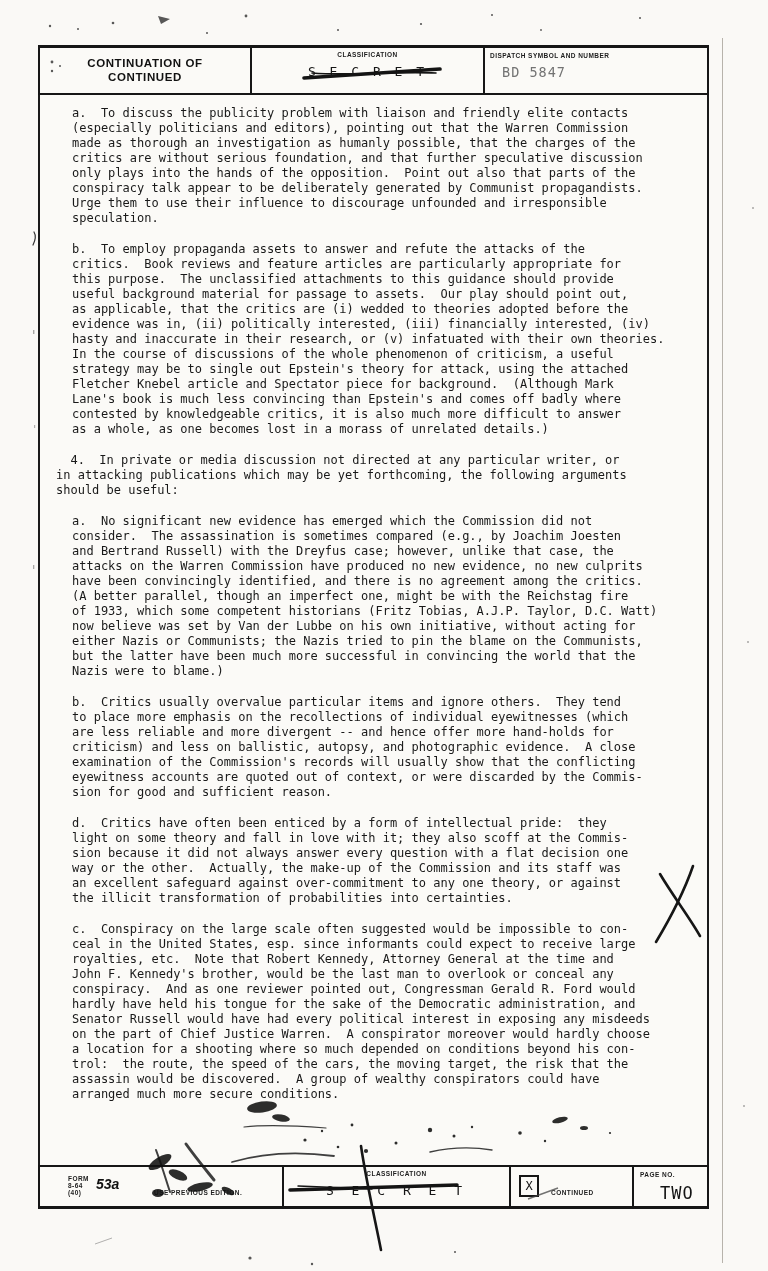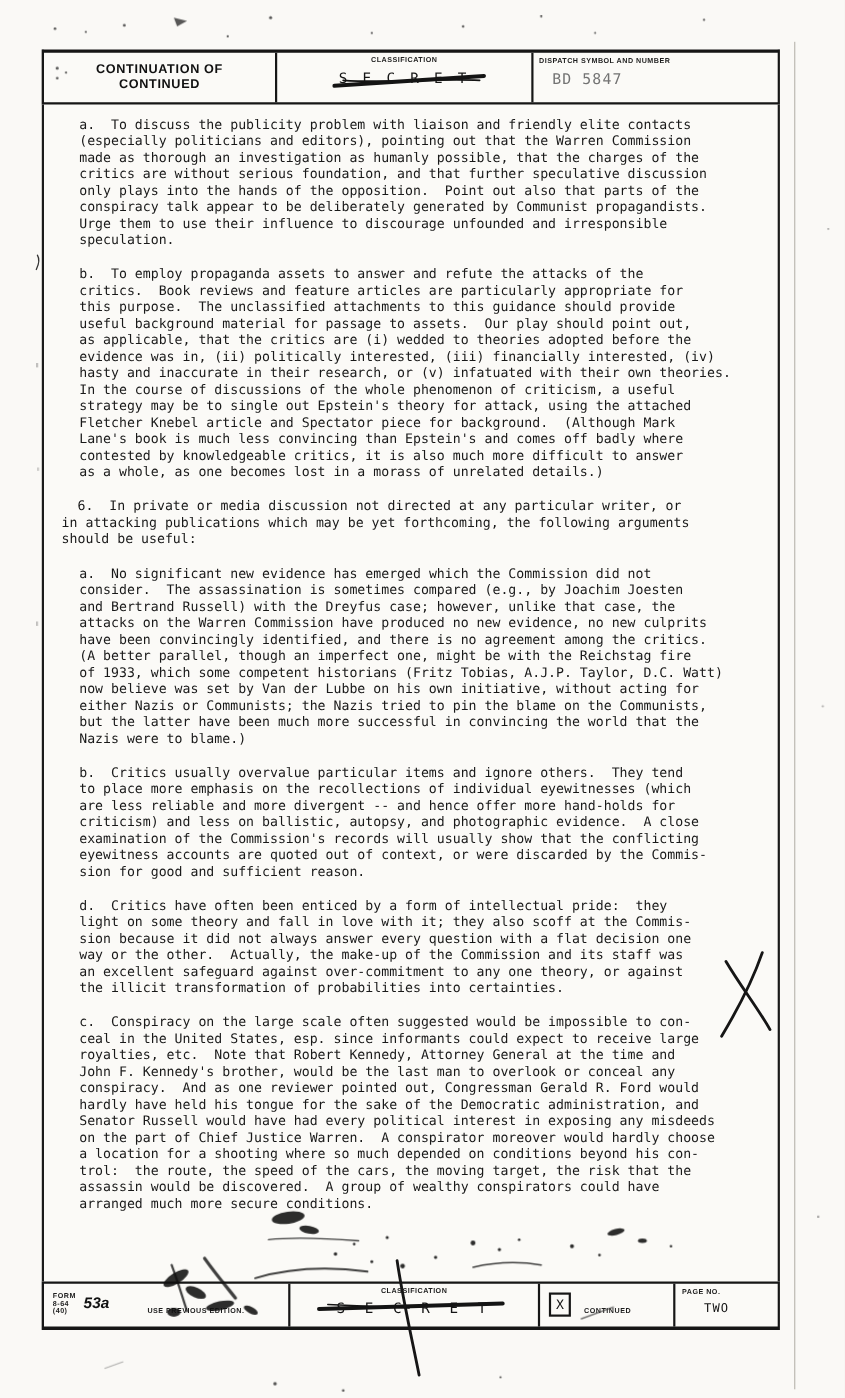--- a/index.html
+++ b/index.html
@@ -47,37 +47,37 @@
   }
   
   .bodytext{position:absolute;left:44px;top:106px;width:652px;margin-left:12px;}
   .para{
     white-space:pre-wrap;font-size:12px;line-height:15px;letter-spacing:0;
     margin:0 0 16px 0;color:#191919;
   }
   .indent{margin-left:16px;}
   .uline{text-underline-offset:2.5px;}
   
-  .fc1{width:224px;}
+  .fc1{width:224px;margin-left:20px;}
   .fc2{width:227px;text-align:center;}
   .fc3{width:123px;}
   .fc4{flex:1;}
   .form-block{position:absolute;left:8px;top:8px;line-height:7px;}
   .form-big{
     position:absolute;left:36px;top:9px;font-family:"Liberation Sans",sans-serif;
     font-weight:700;font-size:14px;color:#111;font-style:italic;
   }
   .use-prev{position:absolute;left:94px;top:22px;}
   .chk{
     position:absolute;left:8px;top:8px;width:20px;height:22px;border:2px solid #161616;
     box-sizing:border-box;text-align:center;font-size:12px;line-height:18px;color:#141414;
   }
   .continued{position:absolute;left:40px;top:22px;}
   .pageno-lbl{position:absolute;left:6px;top:4px;}
-  .pageno-val{position:absolute;left:26px;top:16px;font-size:11px;letter-spacing:1px;color:#141414;}
+  .pageno-val{position:absolute;left:26px;top:16px;font-size:17px;letter-spacing:1px;color:#141414;}
   svg.overlay{position:absolute;left:0;top:0;pointer-events:none;}
 </style>
 </head>
 <body>
 
 <div class="paper"></div>
 <div class="page-edge"></div>
 <div class="frame"></div>
 
 <div class="hbox">
@@ -110,21 +110,21 @@
 useful background material for passage to assets.  Our play should point out,
 as applicable, that the critics are (i) wedded to theories adopted before the
 evidence was in, (ii) politically interested, (iii) financially interested, (iv)
 hasty and inaccurate in their research, or (v) infatuated with their own theories.
 In the course of discussions of the whole phenomenon of criticism, a useful
 strategy may be to single out Epstein's theory for attack, using the attached
 Fletcher Knebel article and Spectator piece for background.  (Although Mark
 Lane's book is much less convincing than Epstein's and comes off badly where
 contested by knowledgeable critics, it is also much more difficult to answer
 as a whole, as one becomes lost in a morass of unrelated details.)</div>
-  <div class="para">  6.  In private or media discussion not directed at any particular writer, or
+  <div class="para">  4.  In private or media discussion not directed at any particular writer, or
 in attacking publications which may be yet forthcoming, the following arguments
 should be useful:</div>
   <div class="para indent"><span>a.  </span><span class="uline">No significant new evidence</span><span> has emerged which the Commission did not
 consider.  The assassination is sometimes compared (e.g., by Joachim Joesten
 and Bertrand Russell) with the Dreyfus case; however, unlike that case, the
 attacks on the Warren Commission have produced no new evidence, no new culprits
 have been convincingly identified, and there is no agreement among the critics.
 (A better parallel, though an imperfect one, might be with the Reichstag fire
 of 1933, which some competent historians (Fritz Tobias, A.J.P. Taylor, D.C. Watt)
 now believe was set by Van der Lubbe on his own initiative, without acting for

